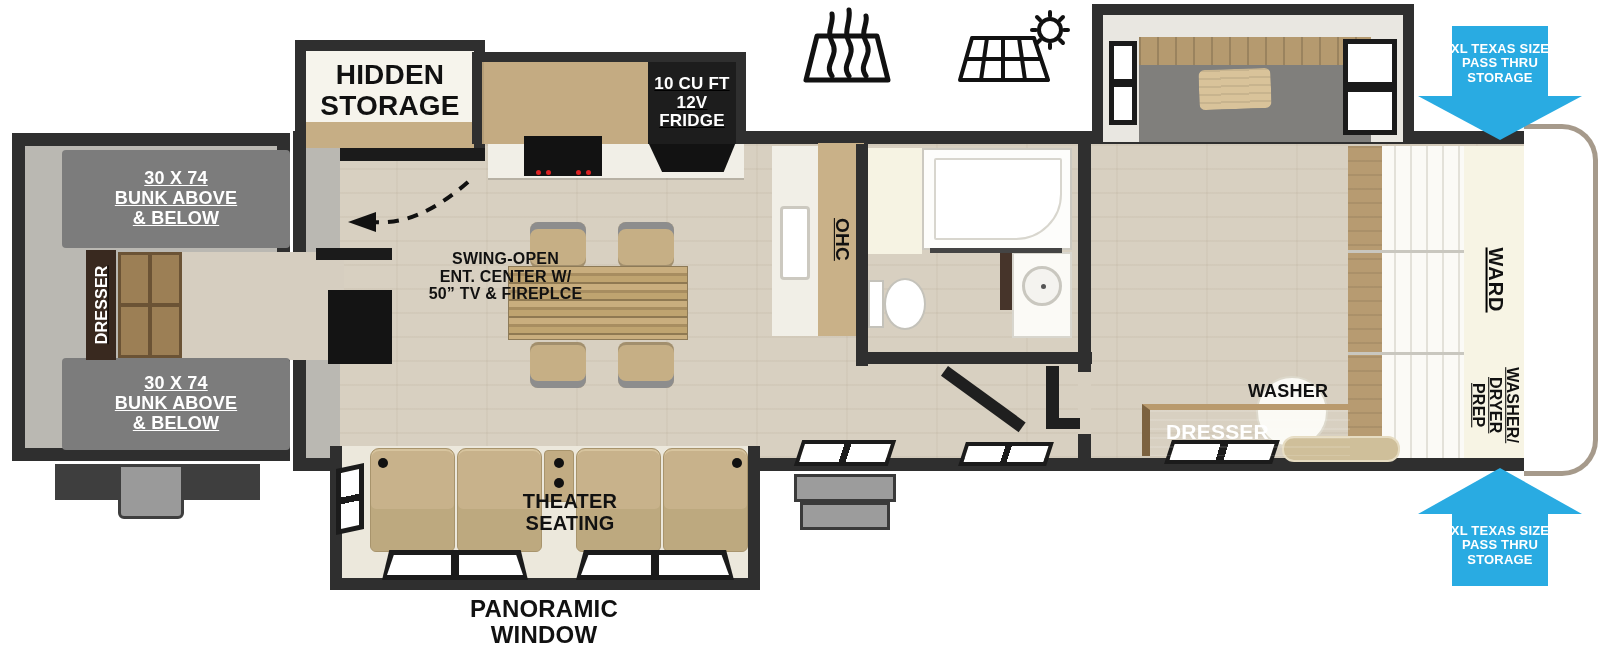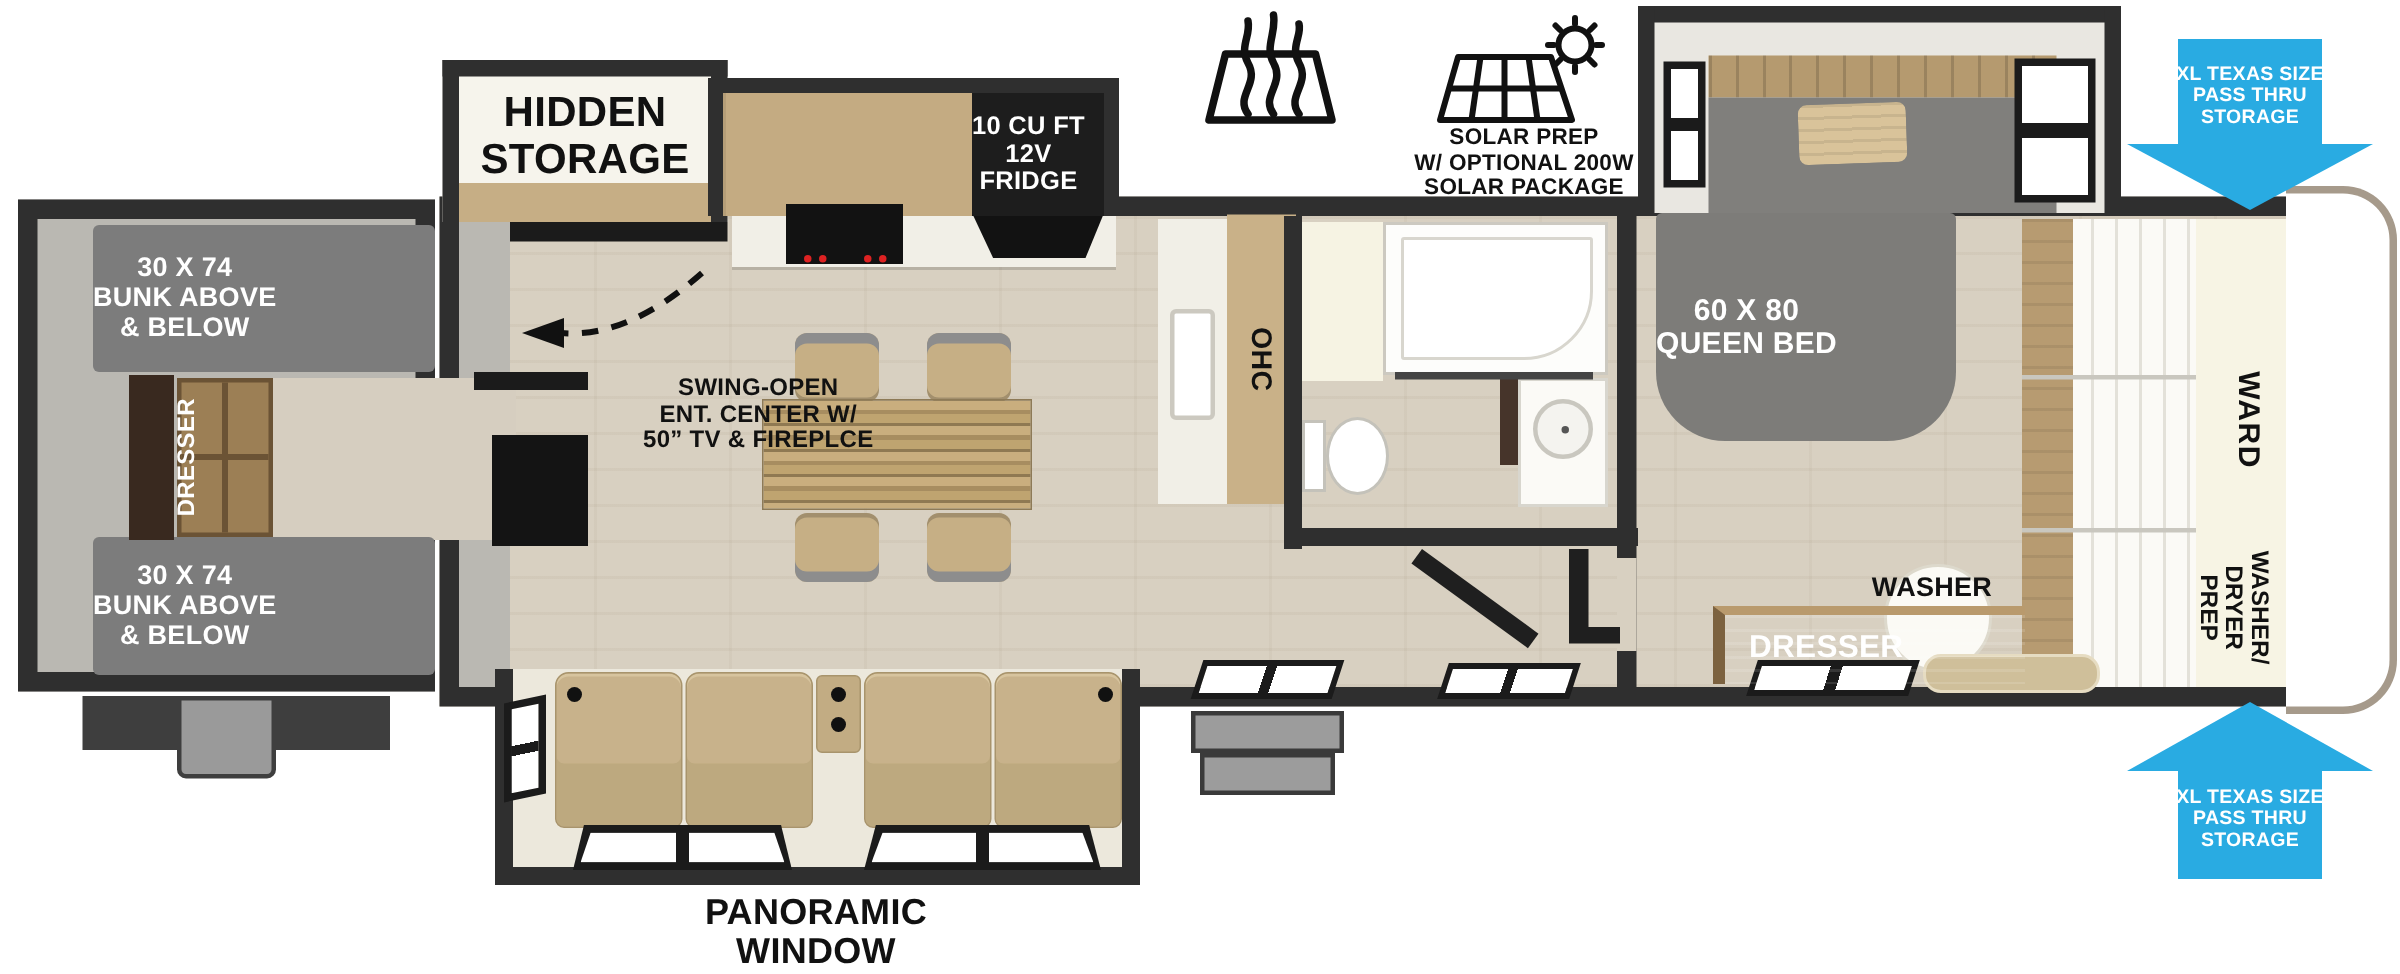--- a/index.html
+++ b/index.html
@@ -1,21 +1,21 @@
 <!DOCTYPE html>
 <html><head>
 <meta charset="utf-8">
 <style>
   html,body{margin:0;padding:0;background:#ffffff;}
   #stage{position:relative;width:1600px;height:649px;background:#ffffff;overflow:hidden;
          font-family:"Liberation Sans","DejaVu Sans",sans-serif;}
   .abs{position:absolute;box-sizing:border-box;}
   .lbl{font-weight:bold;white-space:pre-line;text-align:center;line-height:1.1;color:#111;letter-spacing:.2px;}
   .lbl-w{color:#fff;}
-  .vert{transform-origin:center;display:flex;align-items:center;justify-content:flex-start;}
+  .vert{transform-origin:center;display:flex;align-items:center;justify-content:center;text-decoration:underline;}
   .wall{background:#2f2f2f;}
   .pwin{background:linear-gradient(90deg,#fff 0 46%,#1b1b1b 46% 54%,#fff 54%);border:4px solid #1b1b1b;transform:skewX(-18deg);}
   .win2pane{border:5px solid #1b1b1b;background:linear-gradient(180deg,#fff 0 44%,#1b1b1b 44% 56%,#fff 56%);}
   .trapwin{clip-path:polygon(5% 0,95% 0,100% 100%,0 100%);background:#1b1b1b;}
   .trapwin .inner{position:absolute;left:5px;right:5px;top:5px;bottom:5px;
       clip-path:polygon(5% 0,95% 0,100% 100%,0 100%);
       background:linear-gradient(90deg,#fff 0 47%,#1b1b1b 47% 53%,#fff 53%);}
   .chair{background:#c6af85;border-radius:8px;}
   .chair.top{box-shadow:inset 0 7px 0 #8d8d8d, inset 0 -3px 0 rgba(0,0,0,.18);}
   .chair.bot{box-shadow:inset 0 -7px 0 #8d8d8d, inset 0 3px 0 rgba(0,0,0,.18);}
@@ -119,40 +119,38 @@
   <div class="abs win2pane" style="left:336px;top:466px;width:28px;height:66px;transform:skewY(-12deg);z-index:5;"></div>
   <div class="abs seat" style="left:370px;top:448px;width:85px;height:104px;z-index:5;"></div>
   <div class="abs seat" style="left:457px;top:448px;width:85px;height:104px;z-index:5;"></div>
   <div class="abs" style="left:544px;top:450px;width:30px;height:52px;background:#c2ac83;border:1px solid #a8946c;border-radius:4px;z-index:5;"></div>
   <div class="abs dot" style="left:554px;top:458px;width:10px;height:10px;z-index:6;"></div>
   <div class="abs dot" style="left:554px;top:478px;width:10px;height:10px;z-index:6;"></div>
   <div class="abs seat" style="left:576px;top:448px;width:85px;height:104px;z-index:5;"></div>
   <div class="abs seat" style="left:663px;top:448px;width:85px;height:104px;z-index:5;"></div>
   <div class="abs dot" style="left:378px;top:458px;width:10px;height:10px;z-index:6;"></div>
   <div class="abs dot" style="left:732px;top:458px;width:10px;height:10px;z-index:6;"></div>
+  <div class="abs lbl" style="left:470px;top:490px;width:200px;font-size:20px;z-index:7;">THEATER
+SEATING</div>
   <div class="abs trapwin" style="left:382px;top:550px;width:146px;height:30px;z-index:5;">
     <div class="inner"></div>
     </div>
   <div class="abs trapwin" style="left:576px;top:550px;width:158px;height:30px;z-index:5;">
     <div class="inner"></div>
     </div>
   <div class="abs lbl" style="left:438px;top:596px;width:212px;font-size:24px;">PANORAMIC
 WINDOW</div>
 
   <div class="abs" style="left:1092px;top:4px;width:322px;height:138px;border:11px solid #2f2f2f;border-bottom:none;background:#e9e7e1;z-index:4;">
     <div class="abs" style="left:36px;top:22px;width:232px;height:28px;background:#b59a6f;background-image:repeating-linear-gradient(90deg,rgba(0,0,0,.15) 0 2px,transparent 2px 18px);"></div>
     <div class="abs" style="left:36px;top:50px;width:232px;height:77px;background:#807f7c;"></div>
     <div class="abs" style="left:96px;top:54px;width:72px;height:40px;background:#d9c39a;border-radius:6px;transform:rotate(-2deg);
                 background-image:repeating-linear-gradient(180deg,rgba(0,0,0,.08) 0 2px,transparent 2px 8px);"></div>
     <div class="abs win2pane" style="left:6px;top:26px;width:28px;height:84px;"></div>
     <div class="abs win2pane" style="left:240px;top:24px;width:54px;height:96px;"></div>
-  </div>
-  <div class="abs vert" style="left:1104px;top:142px;width:200px;height:152px;background:#7d7c79;border-radius:4px 4px 46px 46px;z-index:3;">
-    <span class="lbl lbl-w" style="font-size:20px;white-space:pre-line;">60 X 80
-QUEEN BED</span>
   </div>
   <div class="abs" style="left:1256px;top:376px;width:72px;height:72px;background:#fbfaf5;border:2px solid #ddd9cc;border-radius:50%;z-index:4;"></div>
   <div class="abs lbl" style="left:1228px;top:382px;width:120px;font-size:18px;z-index:7;">WASHER</div>
   <div class="abs pwin" style="left:1168px;top:440px;width:108px;height:24px;z-index:4;"></div>
   <div class="abs" style="left:1282px;top:436px;width:118px;height:26px;background:#cfbf9a;border:2px solid #e6dcc2;border-radius:12px;z-index:4;"></div>
   <div class="abs" style="left:1142px;top:404px;width:208px;height:52px;z-index:5;border-top:6px solid #b99a6d;border-left:8px solid #7c6240;
               background:linear-gradient(180deg,#a98a5e,#8f7248);background-image:repeating-linear-gradient(180deg,rgba(255,255,255,.12) 0 2px,transparent 2px 9px);">
     <span class="lbl lbl-w" style="position:absolute;left:16px;top:10px;font-size:21px;">DRESSER</span>
   </div>
   <div class="abs" style="left:1348px;top:146px;width:116px;height:312px;background:#fbfaf6;z-index:3;
@@ -210,23 +208,20 @@
           <line x1="92" y1="34" x2="92" y2="38"></line>
         <line x1="74" y1="20" x2="78" y2="20"></line>
           <line x1="106" y1="20" x2="110" y2="20"></line>
         <line x1="79" y1="7" x2="82" y2="10"></line>
           <line x1="102" y1="30" x2="105" y2="33"></line>
         <line x1="105" y1="7" x2="102" y2="10"></line>
           <line x1="82" y1="30" x2="79" y2="33"></line>
       </g>
     </svg>
   </span>
-  <div class="abs lbl" style="left:938px;top:84px;width:156px;font-size:15px;">SOLAR PREP
-W/ OPTIONAL 200W
-SOLAR PACKAGE</div>
 
   <span class="abs" style="left:340px;top:172px;width:150px;height:72px;z-index:6;">
     <svg width="150" height="72" viewBox="0 0 150 72">
       <path d="M128,10 Q 78,54 34,50" fill="none" stroke="#111" stroke-width="4" stroke-dasharray="11 9"></path>
       <polygon points="36,40 8,50 36,60" fill="#111"></polygon>
     </svg>
   </span>
   <div class="abs lbl" style="left:398px;top:250px;width:215px;font-size:16px;z-index:6;">SWING-OPEN
 ENT. CENTER W/
 50” TV &amp; FIREPLCE</div>

